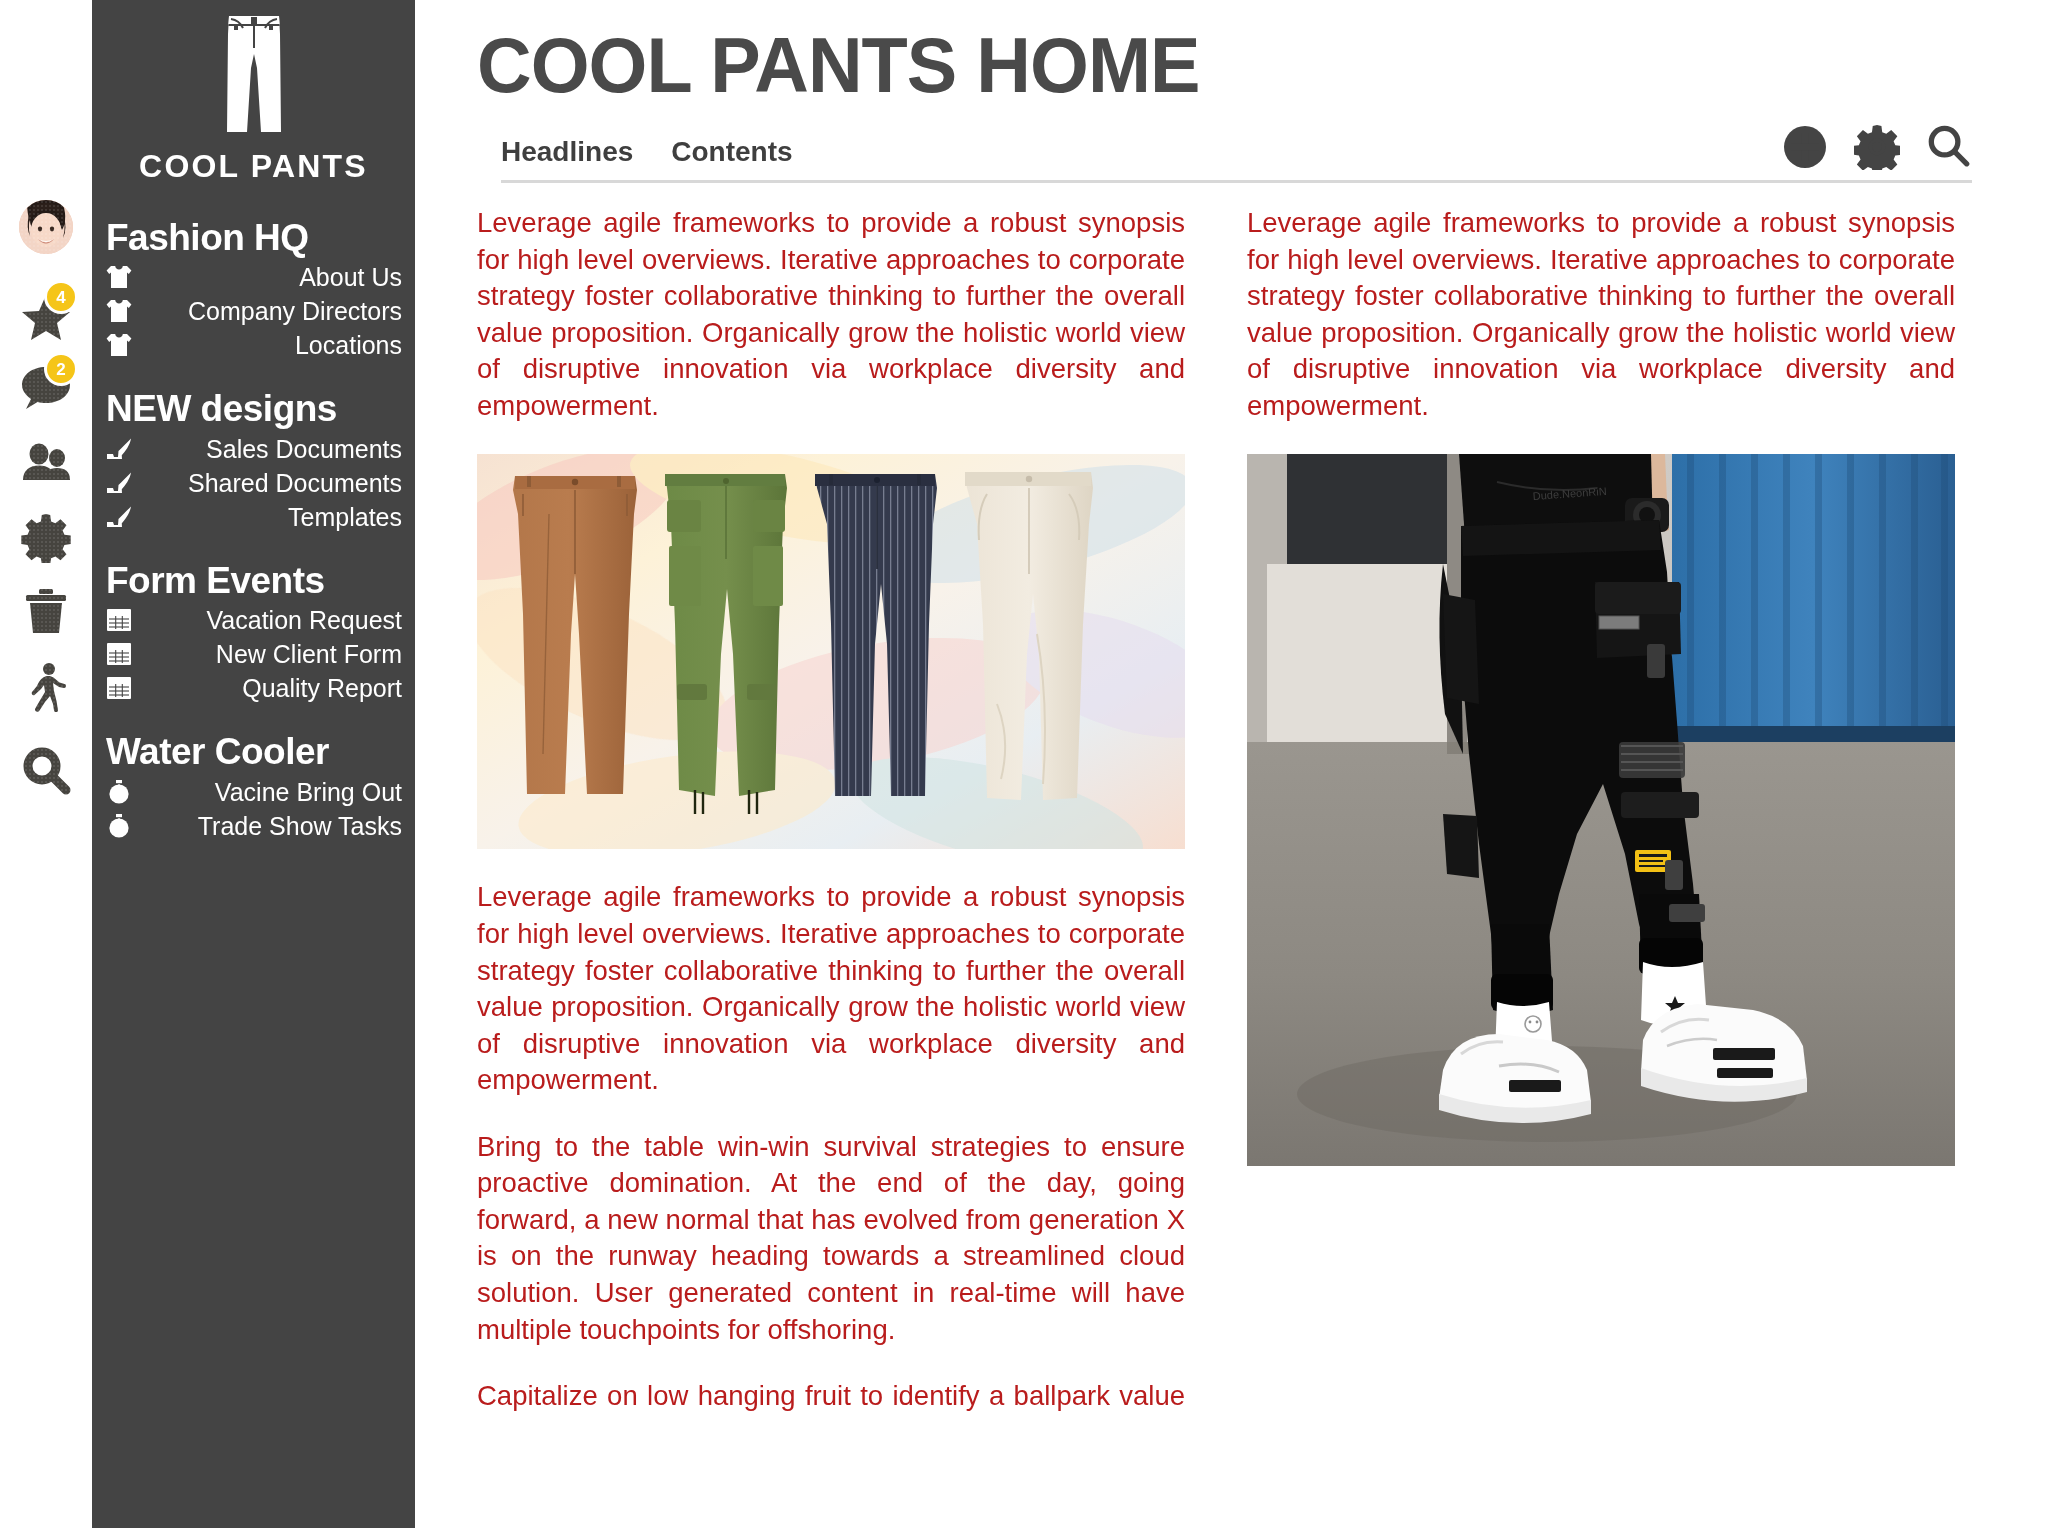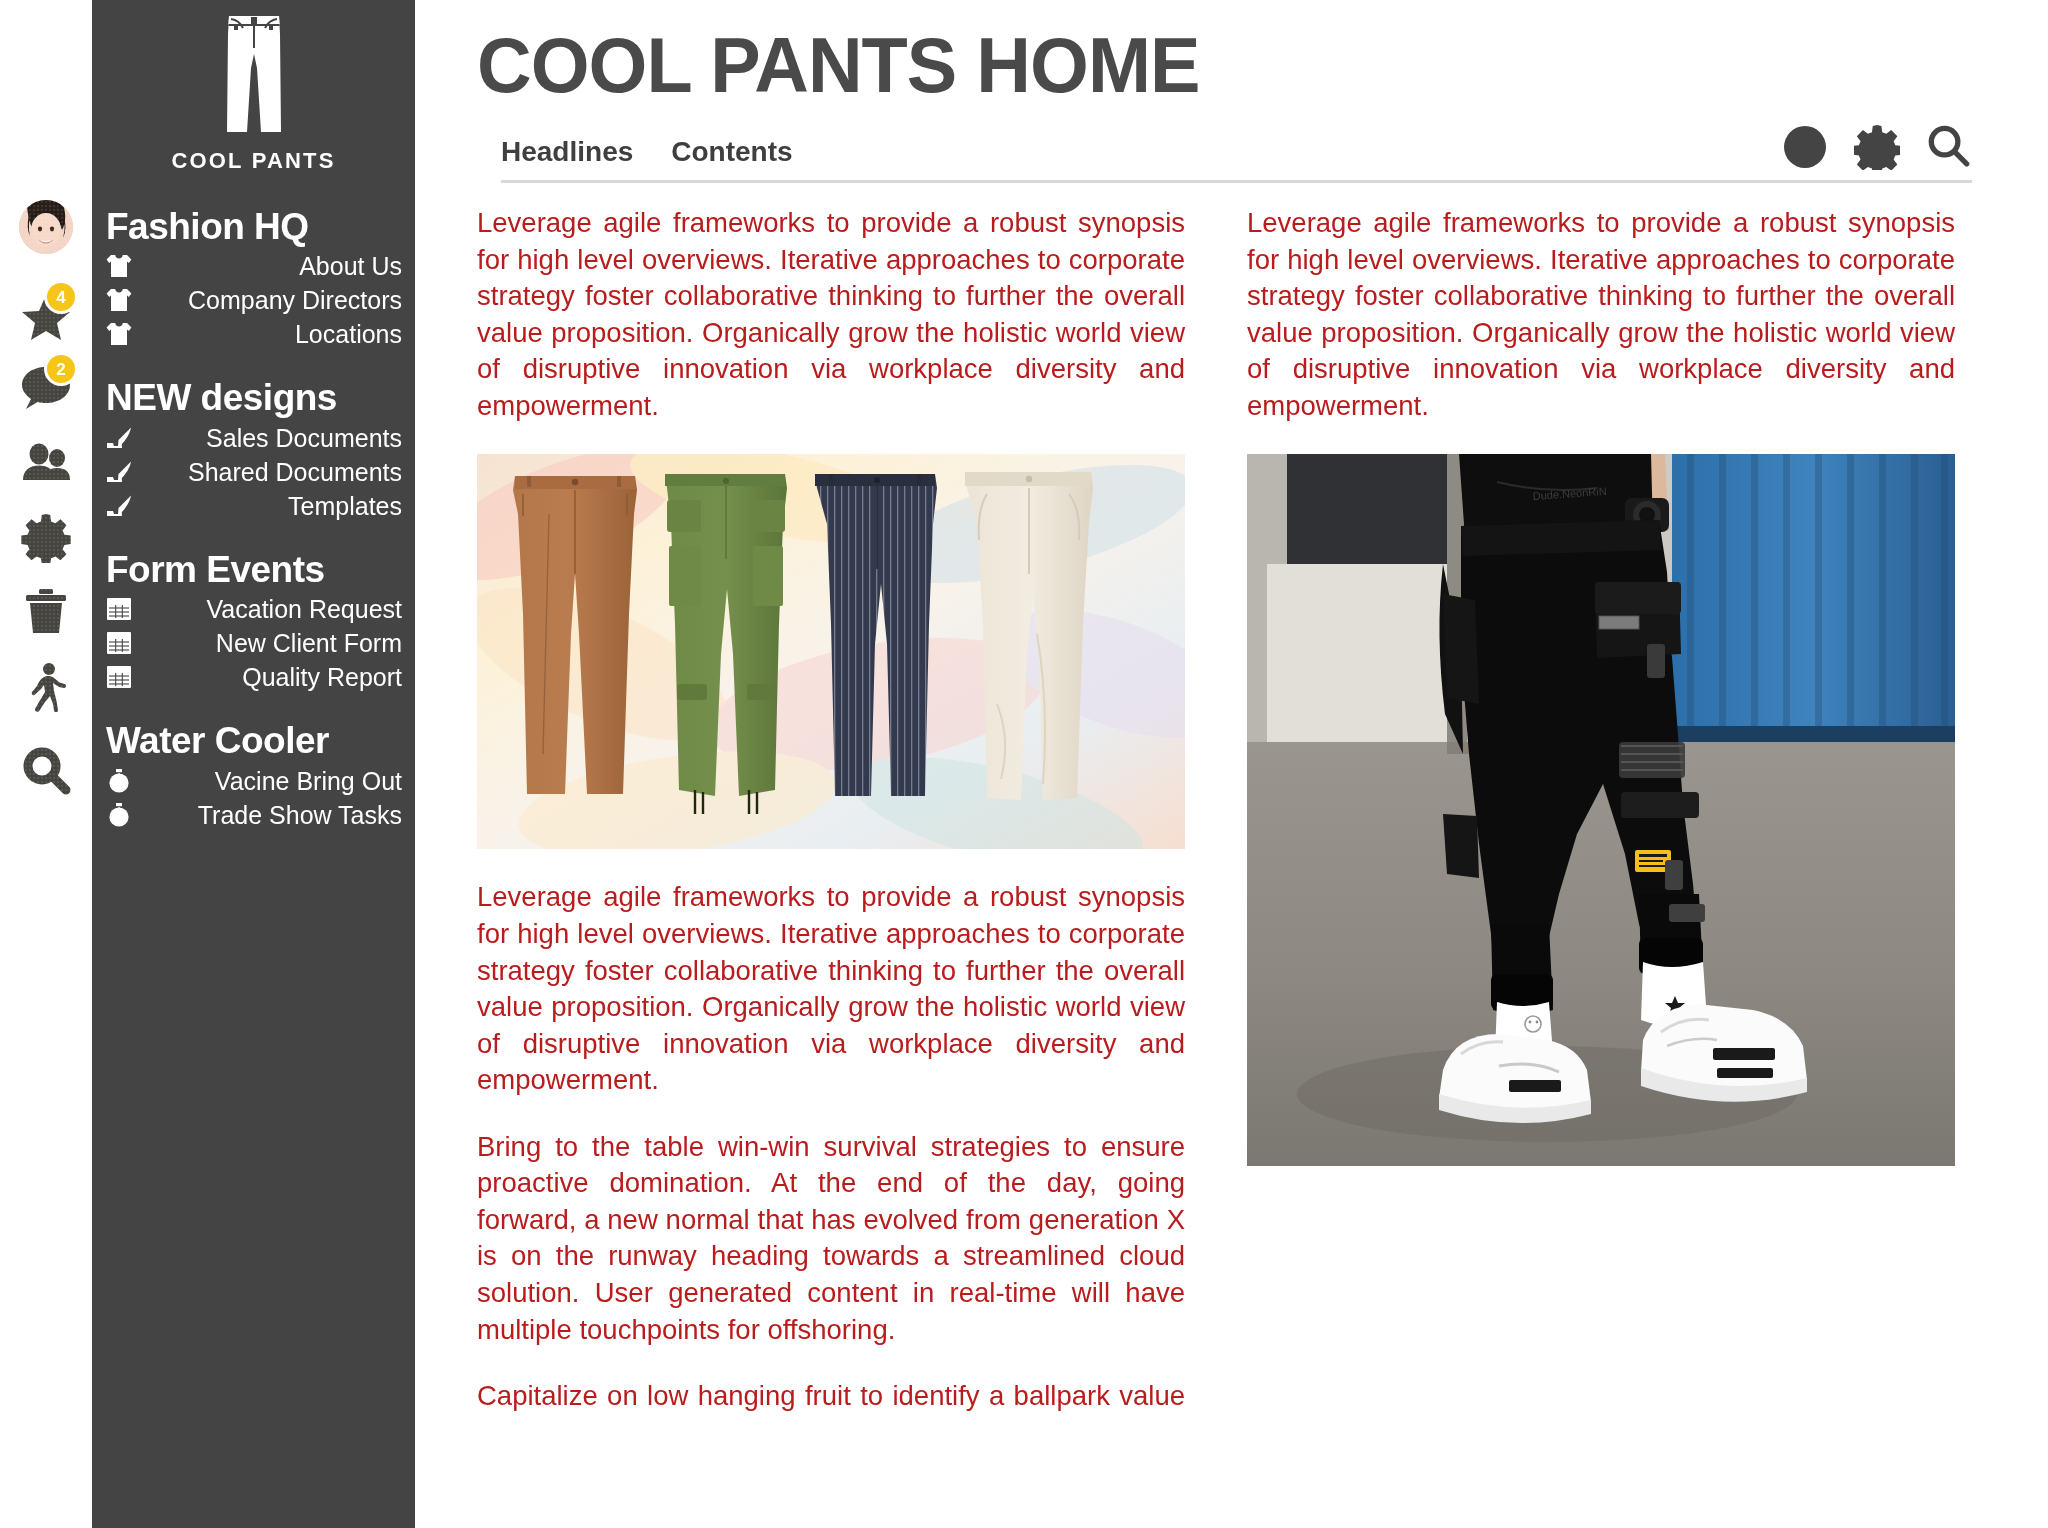--- a/index.html
+++ b/index.html
@@ -83,21 +83,21 @@
     padding: 0 0 0 0;
     overflow: hidden;
     position: relative;
   }
   .brand {
     padding: 14px 0 6px 0;
     text-align: center;
   }
   .brand svg { display: block; margin: 0 auto; }
   .brand-name {
-    font-size: 22px;
+    font-size: 32px;
     font-weight: 700;
     letter-spacing: 2.2px;
     margin-top: 10px;
     color: #ffffff;
   }
   .nav {
     padding-left: 14px;
     padding-right: 13px;
     margin-top: 26px;
   }

